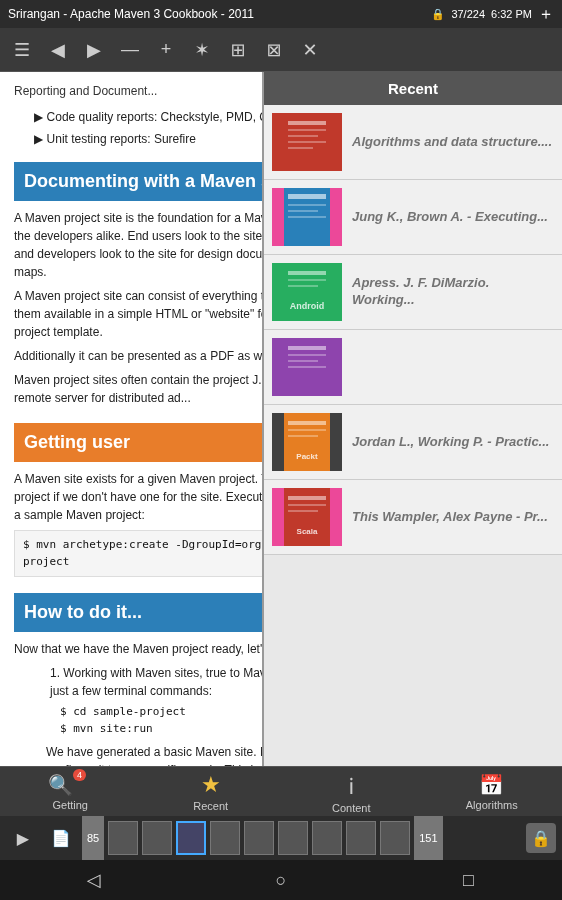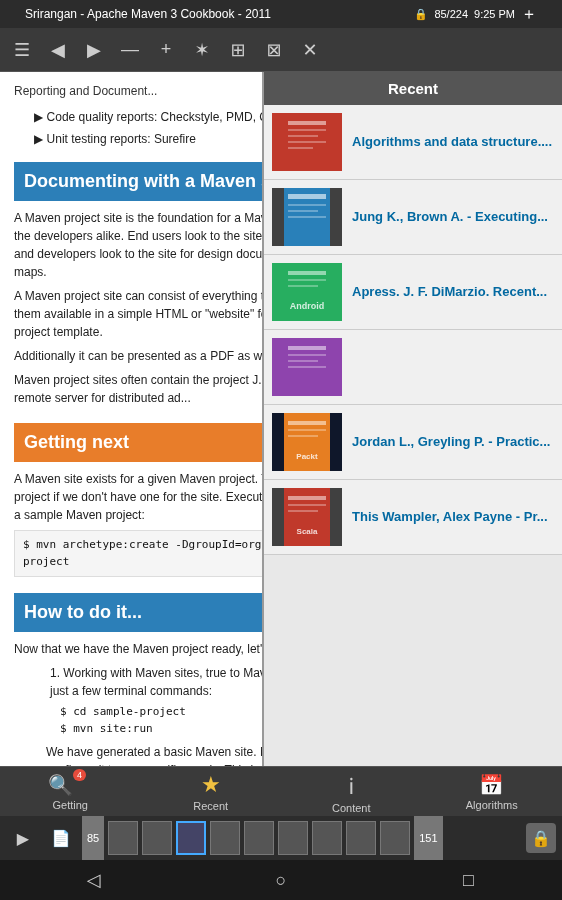--- a/index.html
+++ b/index.html
@@ -12,21 +12,21 @@
       position: relative;
     }
 
     
     .status-bar {
       background: #2c2c2c;
       height: 28px;
       display: flex;
       align-items: center;
       justify-content: space-between;
-      padding: 0 25px;
+      padding: 0 8px;
       font-size: 12px;
       color: #fff;
     }
     .status-left { display: flex; align-items: center; gap: 4px; }
     .status-right { display: flex; align-items: center; gap: 6px; font-size: 11px; }
 
     
     .toolbar {
       background: #3a3a3a;
       height: 44px;
@@ -135,29 +135,30 @@
       display: flex;
       align-items: center;
       justify-content: center;
       font-size: 9px;
       color: #fff;
       font-weight: bold;
       text-align: center;
       overflow: hidden;
     }
     .thumb-red { background: #c0392b; }
-    .thumb-blue { background: #404040; }
+    .thumb-blue { background: #ec4899; }
     .thumb-green { background: #27ae60; }
     .thumb-purple { background: #8e44ad; }
-    .thumb-orange { background: #0f172a; }
+    .thumb-orange { background: #404040; }
     .recent-item-title {
       font-size: 13px;
       font-weight: bold;
-      color: #0369a1;
+      color: #737373;
       line-height: 1.3;
+      font-style: italic;
     }
 
     
     .bottom-nav {
       background: #3a3a3a;
       height: 50px;
       display: flex;
       align-items: center;
       justify-content: space-around;
       border-top: 1px solid #555;
@@ -264,22 +265,22 @@
   </style>
 </head>
 <body>
 
 <div class="status-bar">
   <div class="status-left">
     <span>Srirangan - Apache Maven 3 Cookbook - 2011</span>
   </div>
   <div class="status-right">
     <span>🔒</span>
-    <span>85/224</span>
-    <span>9:25 PM</span>
+    <span>37/224</span>
+    <span>6:32 PM</span>
     <span style="font-size:16px;color:#fff;">＋</span>
   </div>
 </div>
 
 <div class="toolbar">
   <div class="toolbar-group">
     <div class="toolbar-btn">☰</div>
     <div class="toolbar-btn">◀</div>
     <div class="toolbar-btn">▶</div>
     <div class="toolbar-btn">—</div>
@@ -305,21 +306,21 @@
     <div class="section-heading blue2">
       <span>Documenting with a Maven site</span>
     </div>
 
     <div class="doc-paragraph">A Maven project site is the foundation for a Maven project documentation. Both the project team and the developers alike. End users look to the site for user guides, API docs, and mailing list archives; and developers look to the site for design documents, reports, issue tracking, and release road-maps.</div>
     <div class="doc-paragraph">A Maven project site can consist of everything that test failures to code quality reports. It makes them available in a simple HTML or "website" format. HTML pages are rendered using a consistent project template.</div>
     <div class="doc-paragraph">Additionally it can be presented as a PDF as we...</div>
     <div class="doc-paragraph">Maven project sites often contain the project J... and binary releases. They can be published to a remote server for distributed ad...</div>
 
     <div class="section-heading orange">
-      <span>Getting next</span>
+      <span>Getting user</span>
     </div>
 
     <div class="doc-paragraph">A Maven site exists for a given Maven project. The first step is, therefore, to create a new Maven project if we don't have one for the site. Executing the following command in the terminal will create a sample Maven project:</div>
     <div class="code-block">$ mvn archetype:create -DgroupId=org.sonatype.mavenbook
 -DartifactId=sample-project</div>
 
     <div class="section-heading blue2">
       <span>How to do it...</span>
     </div>
 
@@ -368,21 +369,21 @@
     <div class="recent-item">
       <div class="recent-thumb thumb-green">
         <svg width="46" height="58" viewBox="0 0 46 58">
           <rect width="46" height="58" fill="#27ae60"></rect>
           <rect x="4" y="8" width="38" height="4" fill="#fff" opacity="0.5"></rect>
           <rect x="4" y="16" width="38" height="2" fill="#fff" opacity="0.3"></rect>
           <rect x="4" y="22" width="30" height="2" fill="#fff" opacity="0.3"></rect>
           <text x="23" y="46" fill="#fff" font-size="9" text-anchor="middle" opacity="0.8">Android</text>
         </svg>
       </div>
-      <span class="recent-item-title">Apress. J. F. DiMarzio. Recent...</span>
+      <span class="recent-item-title">Apress. J. F. DiMarzio. Working...</span>
     </div>
 
     <div class="recent-item">
       <div class="recent-thumb thumb-purple">
         <svg width="46" height="58" viewBox="0 0 46 58">
           <rect width="46" height="58" fill="#8e44ad"></rect>
           <rect x="4" y="8" width="38" height="4" fill="#fff" opacity="0.5"></rect>
           <rect x="4" y="16" width="38" height="2" fill="#fff" opacity="0.3"></rect>
           <rect x="4" y="22" width="30" height="2" fill="#fff" opacity="0.3"></rect>
           <rect x="4" y="28" width="38" height="2" fill="#fff" opacity="0.3"></rect>
@@ -393,21 +394,21 @@
     <div class="recent-item">
       <div class="recent-thumb thumb-orange">
         <svg width="46" height="58" viewBox="0 0 46 58">
           <rect width="46" height="58" fill="#e67e22"></rect>
           <rect x="4" y="8" width="38" height="4" fill="#fff" opacity="0.5"></rect>
           <rect x="4" y="16" width="38" height="2" fill="#fff" opacity="0.3"></rect>
           <rect x="4" y="22" width="30" height="2" fill="#fff" opacity="0.3"></rect>
           <text x="23" y="46" fill="#fff" font-size="8" text-anchor="middle" opacity="0.8">Packt</text>
         </svg>
       </div>
-      <span class="recent-item-title">Jordan L., Greyling P. - Practic...</span>
+      <span class="recent-item-title">Jordan L., Working P. - Practic...</span>
     </div>
 
     <div class="recent-item">
       <div class="recent-thumb thumb-blue">
         <svg width="46" height="58" viewBox="0 0 46 58">
           <rect width="46" height="58" fill="#c0392b"></rect>
           <rect x="4" y="8" width="38" height="4" fill="#fff" opacity="0.5"></rect>
           <rect x="4" y="16" width="38" height="2" fill="#fff" opacity="0.3"></rect>
           <rect x="4" y="22" width="30" height="2" fill="#fff" opacity="0.3"></rect>
           <text x="23" y="46" fill="#fff" font-size="8" text-anchor="middle" opacity="0.8">Scala</text>

